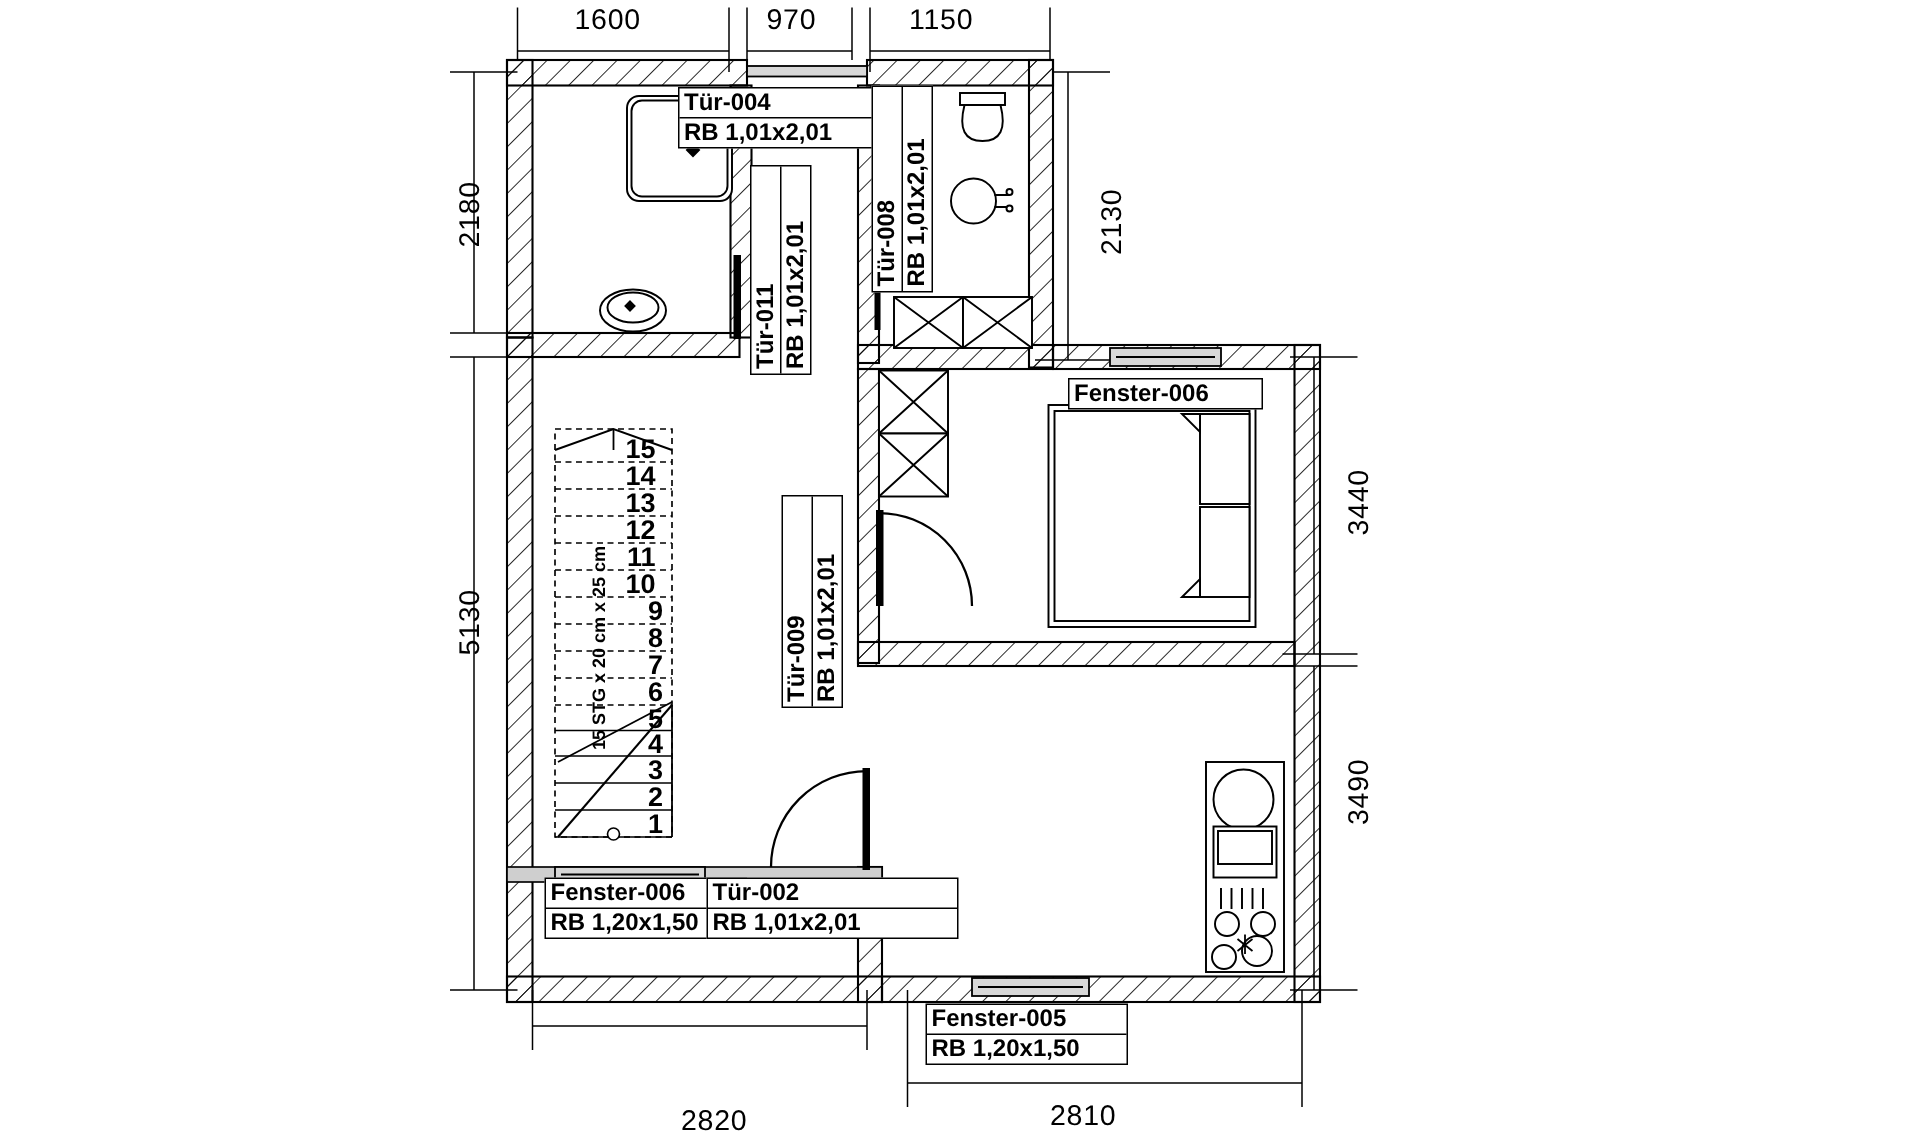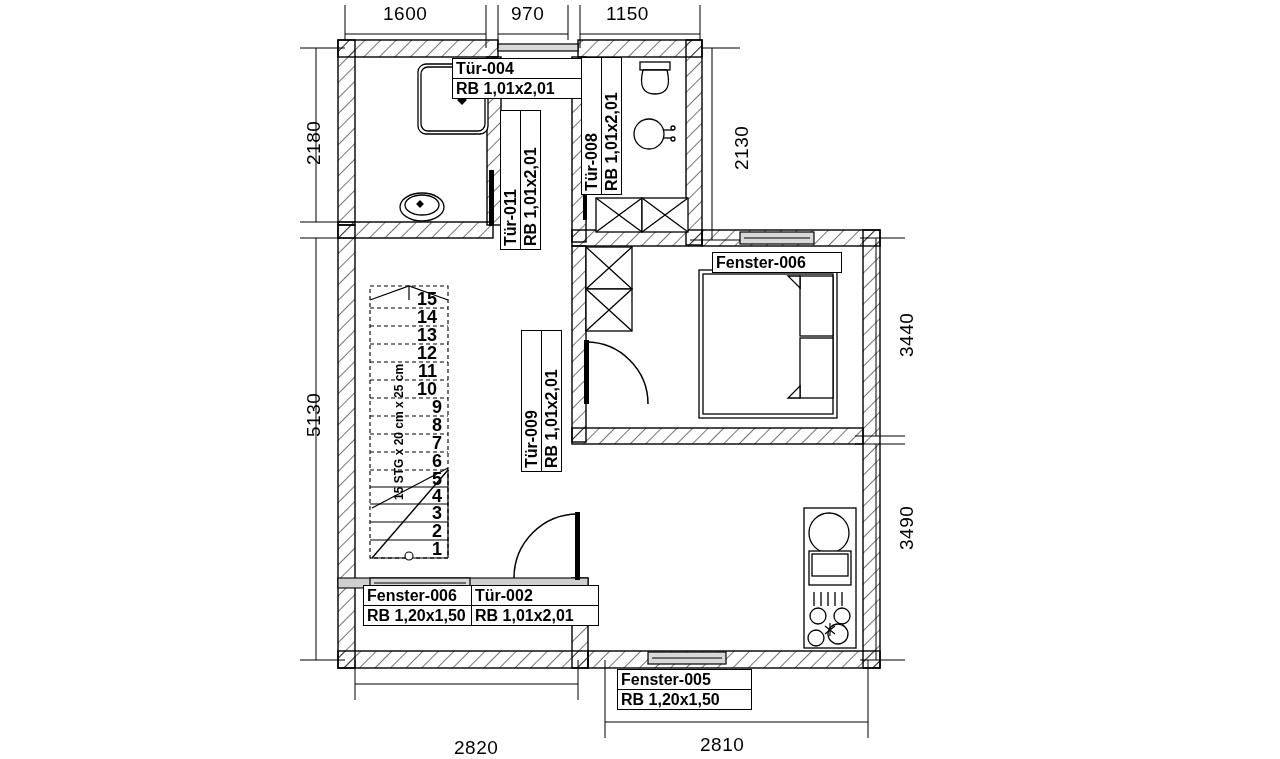--- a/index.html
+++ b/index.html
@@ -287,21 +287,21 @@
 <div class="tag rot" style="left:521px;top:472px;width:142px;">
   <span class="l1">Tür-009</span>
   <span class="l2">RB  1,01x2,01</span>
 </div>
 
 <div class="tag" style="left:363px;top:585px;width:135px;">
   <span class="l1">Fenster-006</span>
   <span class="l2">RB  1,20x1,50</span>
 </div>
 
-<div class="tag" style="left:471px;top:585px;width:128px;">
+<div class="tag" style="left:471px;top:585px;width:168px;">
   <span class="l1">Tür-002</span>
   <span class="l2">RB  1,01x2,01</span>
 </div>
 
 <div class="tag" style="left:617px;top:669px;width:135px;">
   <span class="l1">Fenster-005</span>
   <span class="l2">RB  1,20x1,50</span>
 </div>
 
 <div class="tag one" style="left:712px;top:252px;width:130px;">

